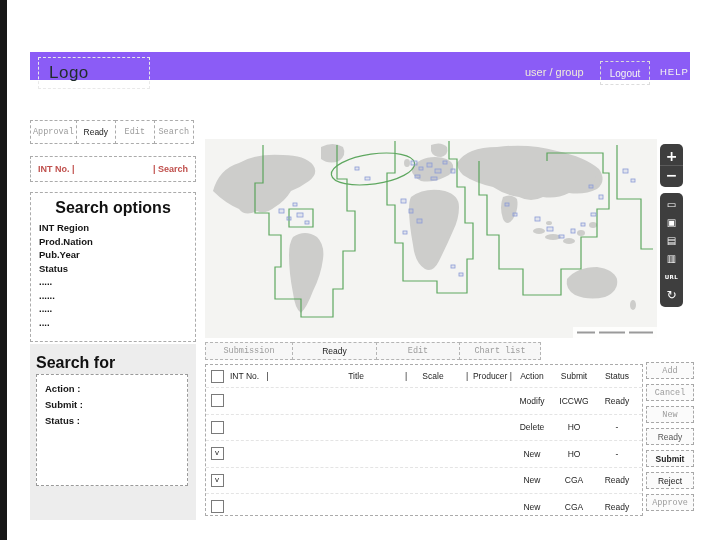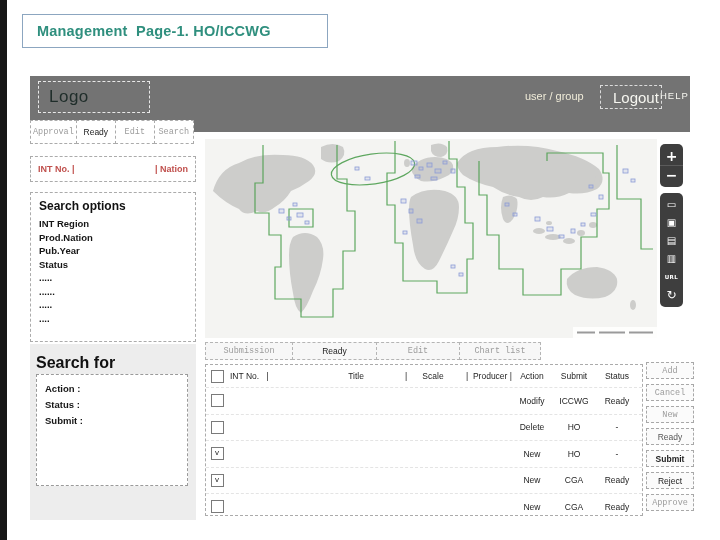--- a/index.html
+++ b/index.html
@@ -6,44 +6,44 @@
   .slide{position:relative;width:720px;height:540px;background:#ffffff;overflow:hidden;
          font-family:"Liberation Sans","DejaVu Sans",sans-serif;color:#222;}
   .edge{position:absolute;left:0;top:0;width:7px;height:540px;background:#161616;}
 
   
   .title-box{position:absolute;left:22px;top:14px;width:306px;height:34px;border:1px solid #8ca6c0;
              background:#fff;display:flex;align-items:center;padding-left:14px;box-sizing:border-box;}
   .title-box span{color:#2f8f7e;font-weight:bold;font-size:14.5px;white-space:pre;letter-spacing:.2px;}
 
   
-  .header{position:absolute;left:30px;top:76px;width:660px;height:56px;background:#737373;}
+  .header{position:absolute;left:30px;top:52px;width:660px;height:28px;background:#8b5cf6;}
   .logo-box{position:absolute;left:8px;top:5px;width:112px;height:32px;border:1px dashed #e9e9e9;
             display:flex;align-items:center;padding-left:10px;box-sizing:border-box;}
   .logo-box span{font-size:17px;color:#1f2d2a;letter-spacing:.5px;}
   .user-group{position:absolute;left:495px;top:14px;font-size:11px;color:#f0ecd9;}
   .logout-box{position:absolute;left:570px;top:9px;width:48px;height:22px;border:1px dashed #dcdcdc;
-              display:flex;align-items:center;justify-content:flex-start;font-size:15px;color:#f6f6f0;padding-left:12px;}
+              display:flex;align-items:center;justify-content:center;font-size:10px;color:#f6f6f0;}
   .help{position:absolute;left:630px;top:14px;font-size:9.5px;color:#f6f6f0;letter-spacing:1px;}
 
   
   .toolbar{position:absolute;left:30px;top:120px;display:flex;}
   .tb-btn{border:1px dashed #ababab;background:#fff;height:24px;min-width:40px;padding:0 2px;
           display:flex;align-items:center;justify-content:center;font-size:8.5px;margin-right:-1px;box-sizing:border-box;}
   .muted{color:#9c9c9c;font-family:Liberation Mono, monospace;} .mid{color:#565656;} .strong{color:#1d1d1d;}
 
   
   .int-search{position:absolute;left:30px;top:156px;width:166px;height:26px;border:1px dashed #ababab;
               background:#fff;display:flex;align-items:center;justify-content:space-between;
               padding:0 7px;box-sizing:border-box;font-size:9px;font-weight:bold;color:#c0504d;white-space:pre;}
 
   
   .search-options{position:absolute;left:30px;top:192px;width:166px;height:150px;border:1px dashed #ababab;
                   background:#fff;box-sizing:border-box;padding:5px 8px;}
-  .so-title{font-size:12px;font-weight:bold;color:#111;margin:1px 0 4px 0;}
+  .so-title{font-size:16px;font-weight:bold;color:#111;text-align:center;margin:1px 0 4px 0;}
   .so-item{font-size:9.5px;font-weight:600;color:#161616;line-height:13.5px;}
 
   
   .left-lower{position:absolute;left:30px;top:344px;width:166px;height:176px;background:#ededed;box-sizing:border-box;}
   .sfs-title{font-size:16px;font-weight:bold;color:#111;padding:10px 0 0 6px;}
   .sfs-box{position:absolute;left:6px;top:30px;width:152px;height:112px;background:#fff;border:1px dashed #9a9a9a;
            box-sizing:border-box;padding:6px 8px;}
   .sfs-item{font-size:9.5px;font-weight:600;color:#161616;line-height:16px;}
 
   
@@ -91,23 +91,20 @@
   .sd-btn{height:17px;border:1px dashed #a8a8a8;background:#fbfbfb;margin-bottom:5px;
           display:flex;align-items:center;justify-content:center;font-size:8.5px;box-sizing:border-box;}
   .sd-submit{font-weight:bold;}
 </style>
 </head>
 <body>
 
 <div class="slide">
   <div class="edge"></div>
 
-  <div class="title-box">
-    <span>Management  Page-1. HO/ICCWG</span>
-  </div>
 
   <div class="header">
     <div class="logo-box">
       <span>Logo</span>
     </div>
     <span class="user-group">user / group</span>
     <div class="logout-box">
       <span>Logout</span>
     </div>
     <span class="help">HELP</span>
@@ -115,41 +112,41 @@
 
   <div class="toolbar">
     <div class="tb-btn muted">Approval</div>
     <div class="tb-btn strong">Ready</div>
     <div class="tb-btn muted">Edit</div>
     <div class="tb-btn muted">Search</div>
   </div>
 
   <div class="int-search">
     <span>INT No. |</span>
-    <span>| Nation</span>
+    <span>| Search</span>
   </div>
 
   <div class="search-options">
     <div class="so-title">Search options</div>
     <div class="so-item">INT Region</div>
     <div class="so-item">Prod.Nation</div>
     <div class="so-item">Pub.Year</div>
     <div class="so-item">Status</div>
     <div class="so-item">.....</div>
     <div class="so-item">......</div>
     <div class="so-item">.....</div>
     <div class="so-item">....</div>
   </div>
 
   <div class="left-lower">
     <div class="sfs-title">Search for Submission</div>
     <div class="sfs-box">
       <div class="sfs-item">Action :</div>
+      <div class="sfs-item">Submit :</div>
       <div class="sfs-item">Status :</div>
-      <div class="sfs-item">Submit :</div>
     </div>
   </div>
 
   <div class="map">
     <svg width="452" height="199" viewBox="0 0 452 199" xmlns="http://www.w3.org/2000/svg">
       <rect x="0" y="0" width="452" height="199" fill="#f4f4f2"></rect>
 
       <g fill="#cdcdcb" stroke="none">
         <path d="M8 52 Q14 30 34 24 Q52 14 78 16 Q100 16 108 26 Q114 34 104 42 Q96 48 86 52 Q80 62 70 68 Q60 76 52 72 Q40 78 34 70 Q20 64 8 52 Z"></path>
         <path d="M116 8 Q128 2 138 8 Q142 16 134 22 Q124 26 116 20 Z"></path>

